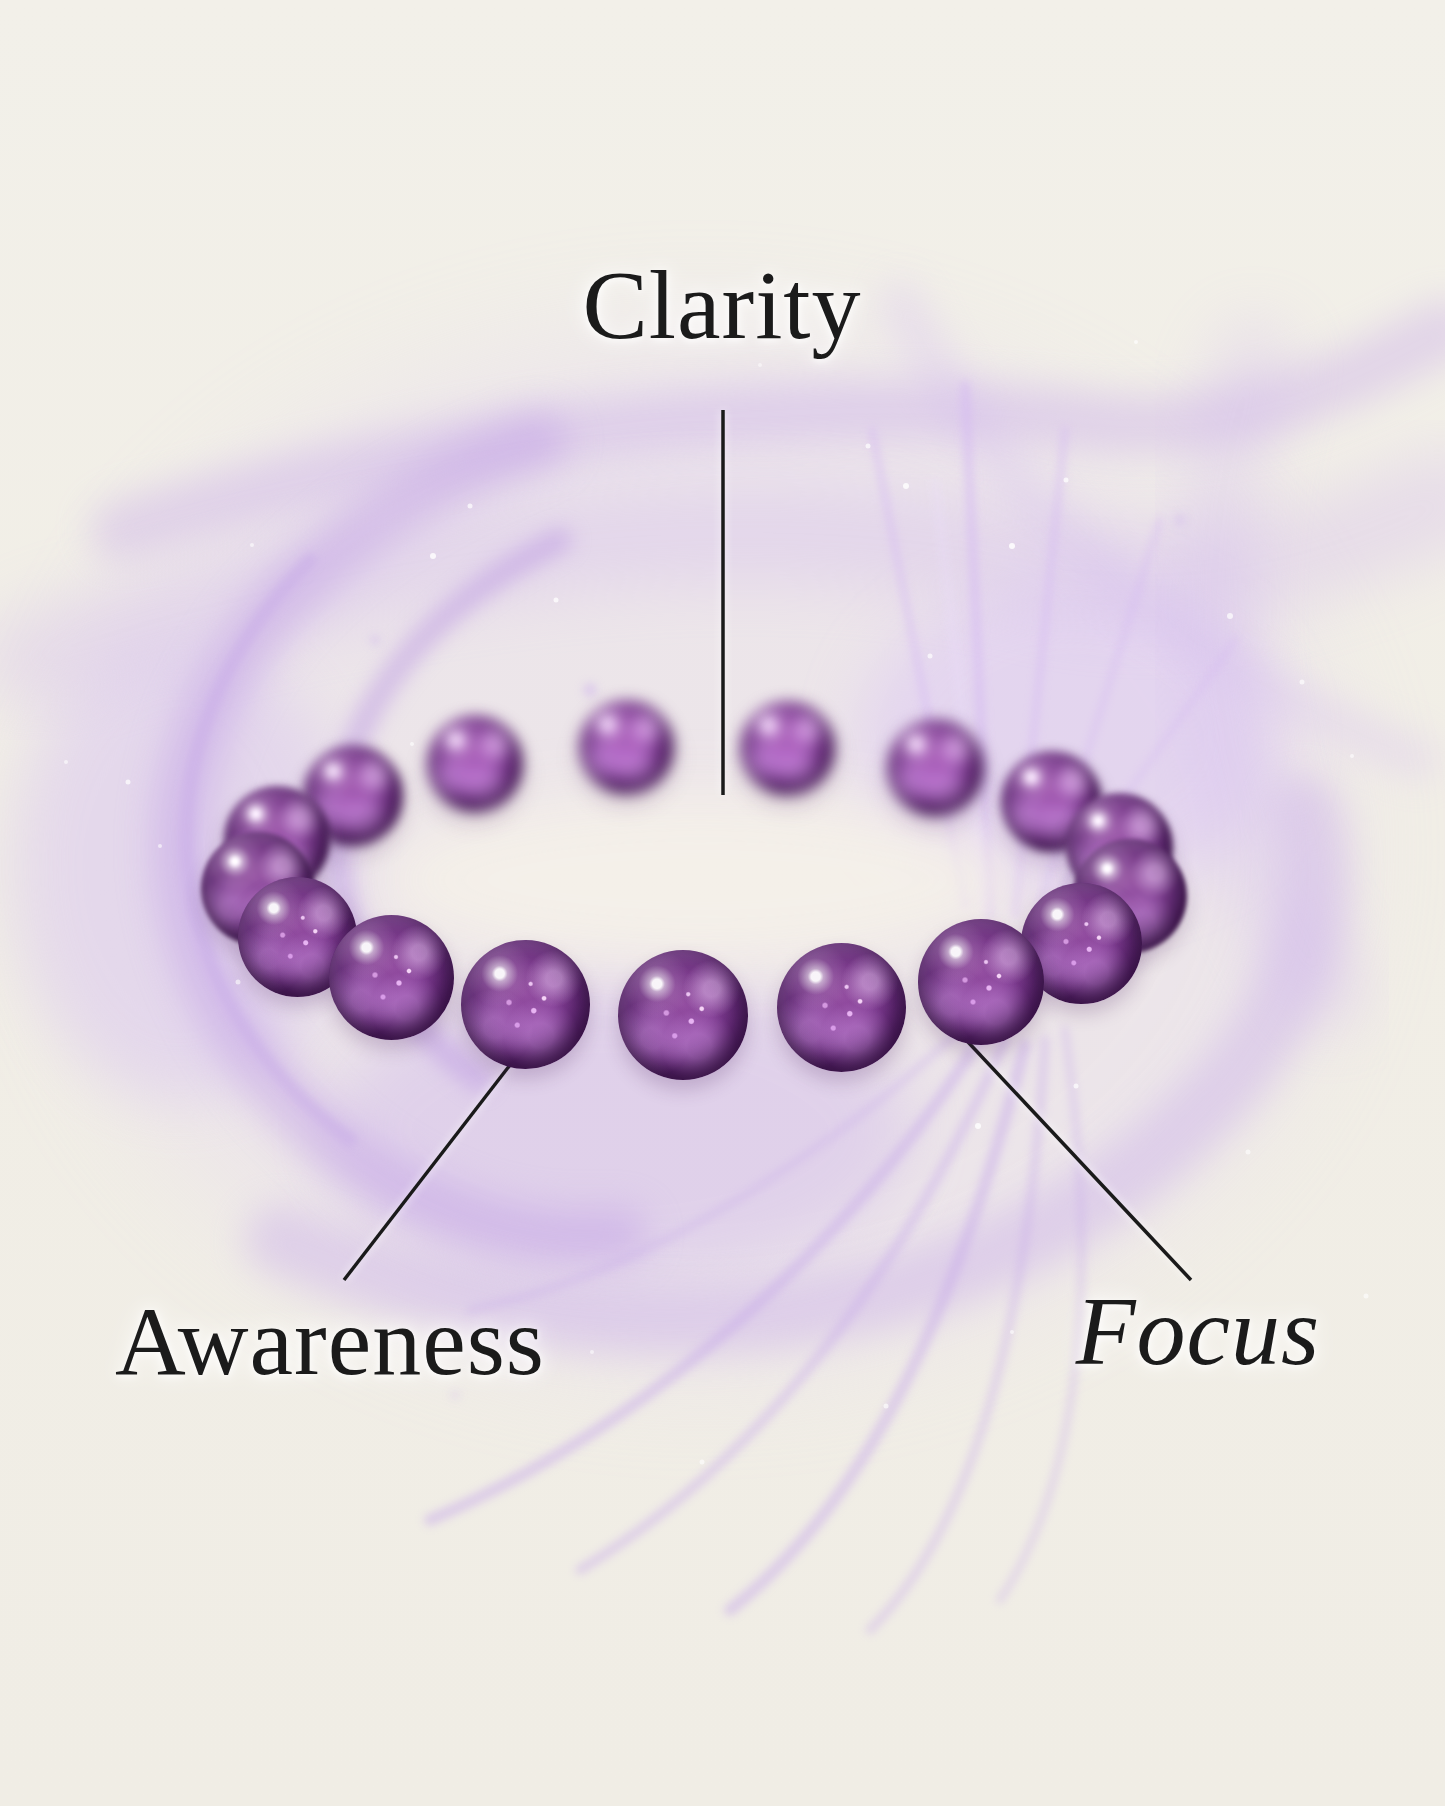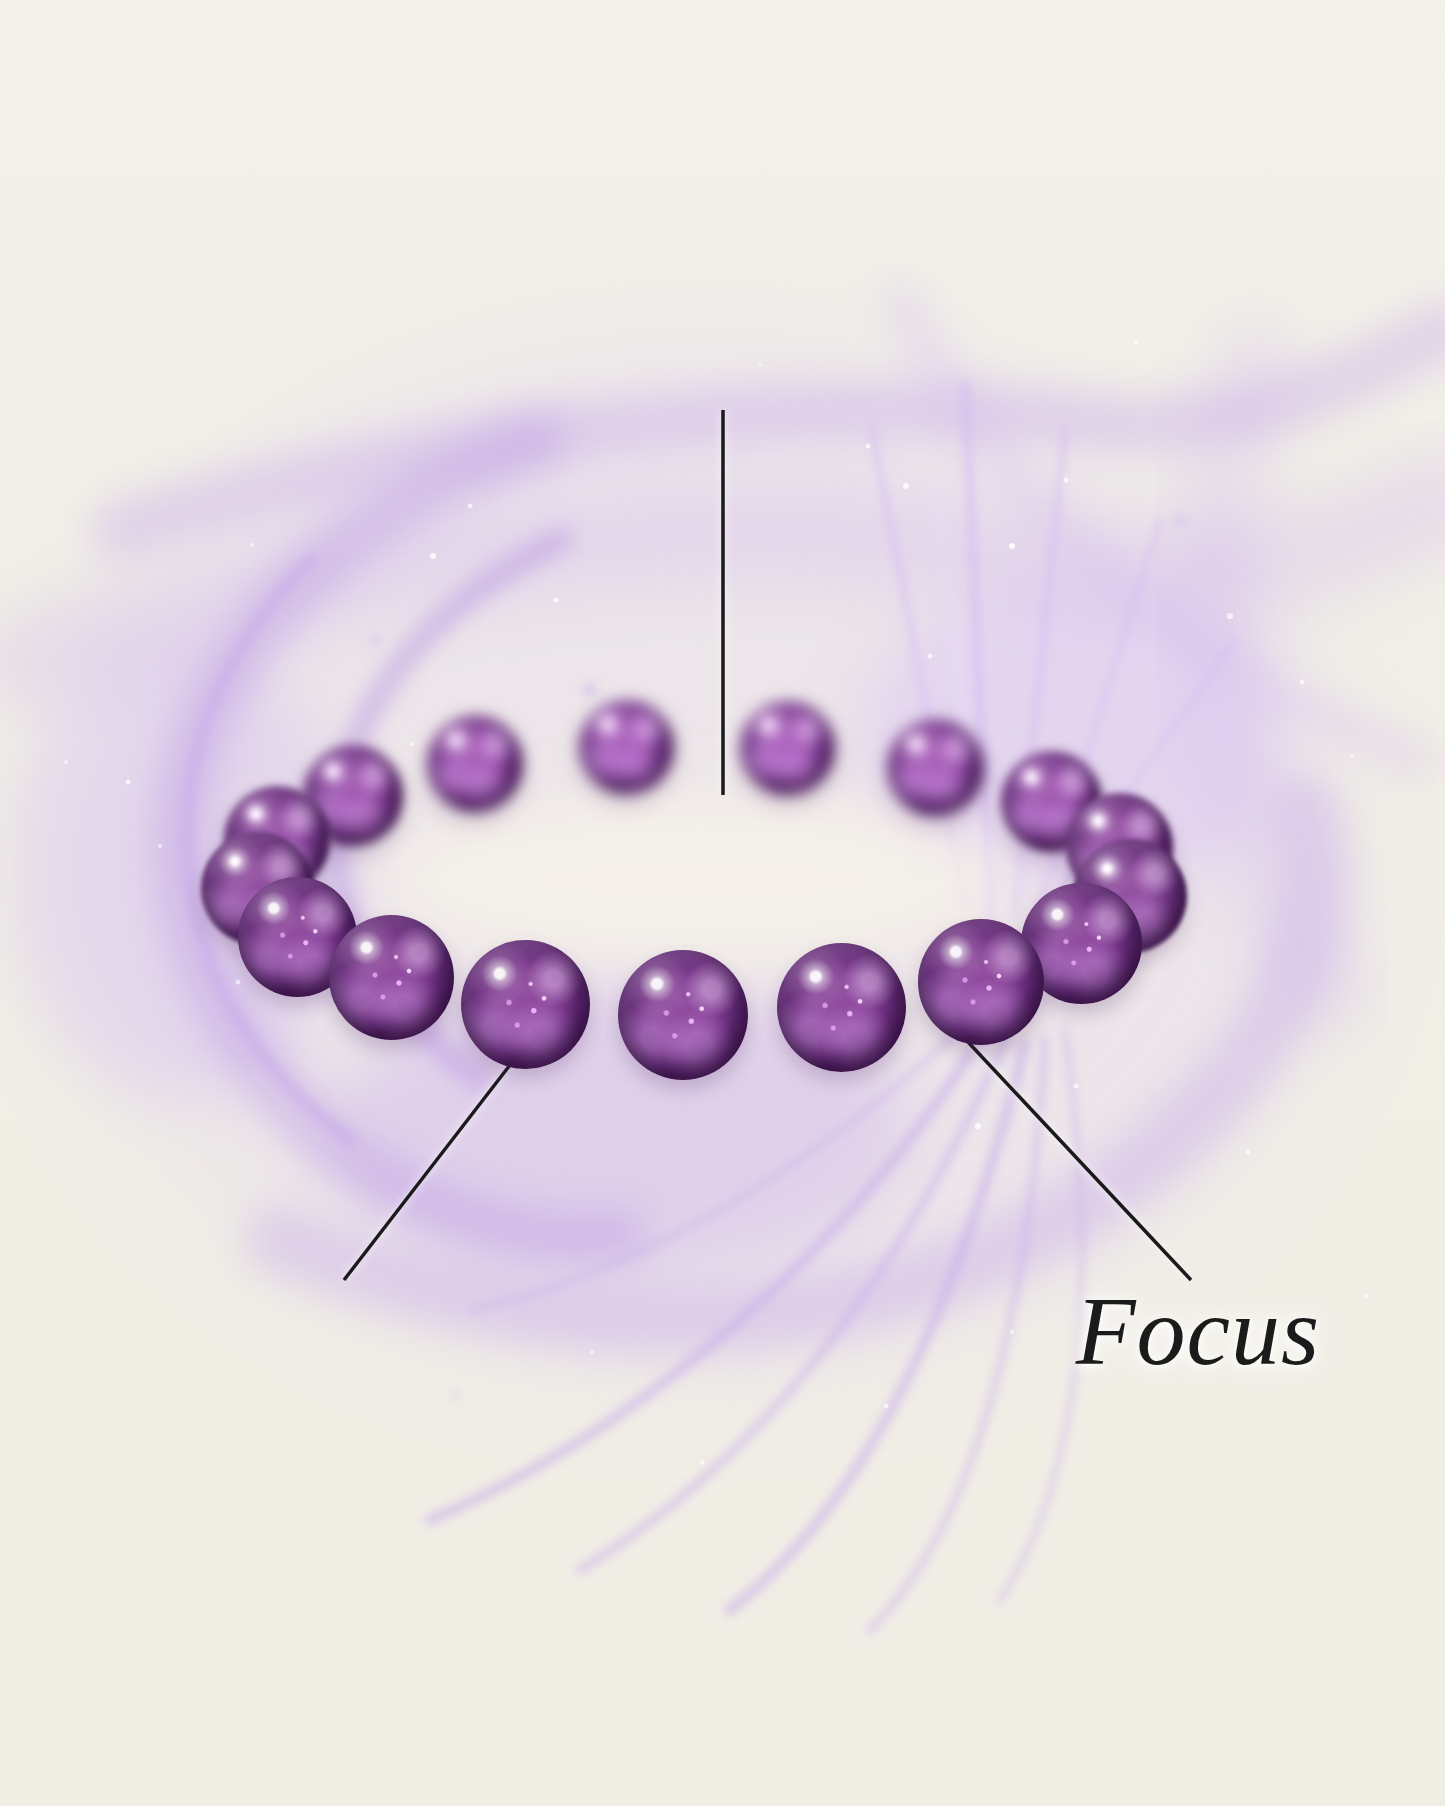--- a/index.html
+++ b/index.html
@@ -162,15 +162,17 @@
       <div class="bead back" style="left: 223.89px; top: 786.187px; width: 106.598px; height: 106.598px; z-index: 88; filter: blur(3.5px) brightness(1.1) saturate(0.92);"></div>
       <div class="bead back" style="left: 302.506px; top: 745.322px; width: 100.76px; height: 100.76px; z-index: 75; filter: blur(5.1px) brightness(1.14) saturate(0.92);"></div>
       <div class="bead back" style="left: 426.567px; top: 715.083px; width: 96.4404px; height: 96.4404px; z-index: 65; filter: blur(6.3px) brightness(1.18) saturate(0.92);"></div>
       <div class="bead back" style="left: 579.319px; top: 699.554px; width: 94.2219px; height: 94.2219px; z-index: 60; filter: blur(6.9px) brightness(1.2) saturate(0.92);"></div>
       <div class="bead back" style="left: 740.131px; top: 700.831px; width: 94.4045px; height: 94.4045px; z-index: 61; filter: blur(6.9px) brightness(1.2) saturate(0.92);"></div>
       <div class="bead back" style="left: 887.285px; top: 718.744px; width: 96.9634px; height: 96.9634px; z-index: 67; filter: blur(6.2px) brightness(1.18) saturate(0.92);"></div>
       <div class="bead back" style="left: 1000.91px; top: 750.872px; width: 101.553px; height: 101.553px; z-index: 77; filter: blur(4.9px) brightness(1.14) saturate(0.92);"></div>
       <div class="bead back" style="left: 1065.65px; top: 792.876px; width: 107.554px; height: 107.554px; z-index: 90; filter: blur(3.2px) brightness(1.09) saturate(0.92);"></div>
     </div>
 
+  <div class="label" id="label-clarity">Clarity</div>
+  <div class="label" id="label-awareness">Awareness</div>
   <div class="label" id="label-focus">Focus</div>
 
 </div>
 
 </body></html>

